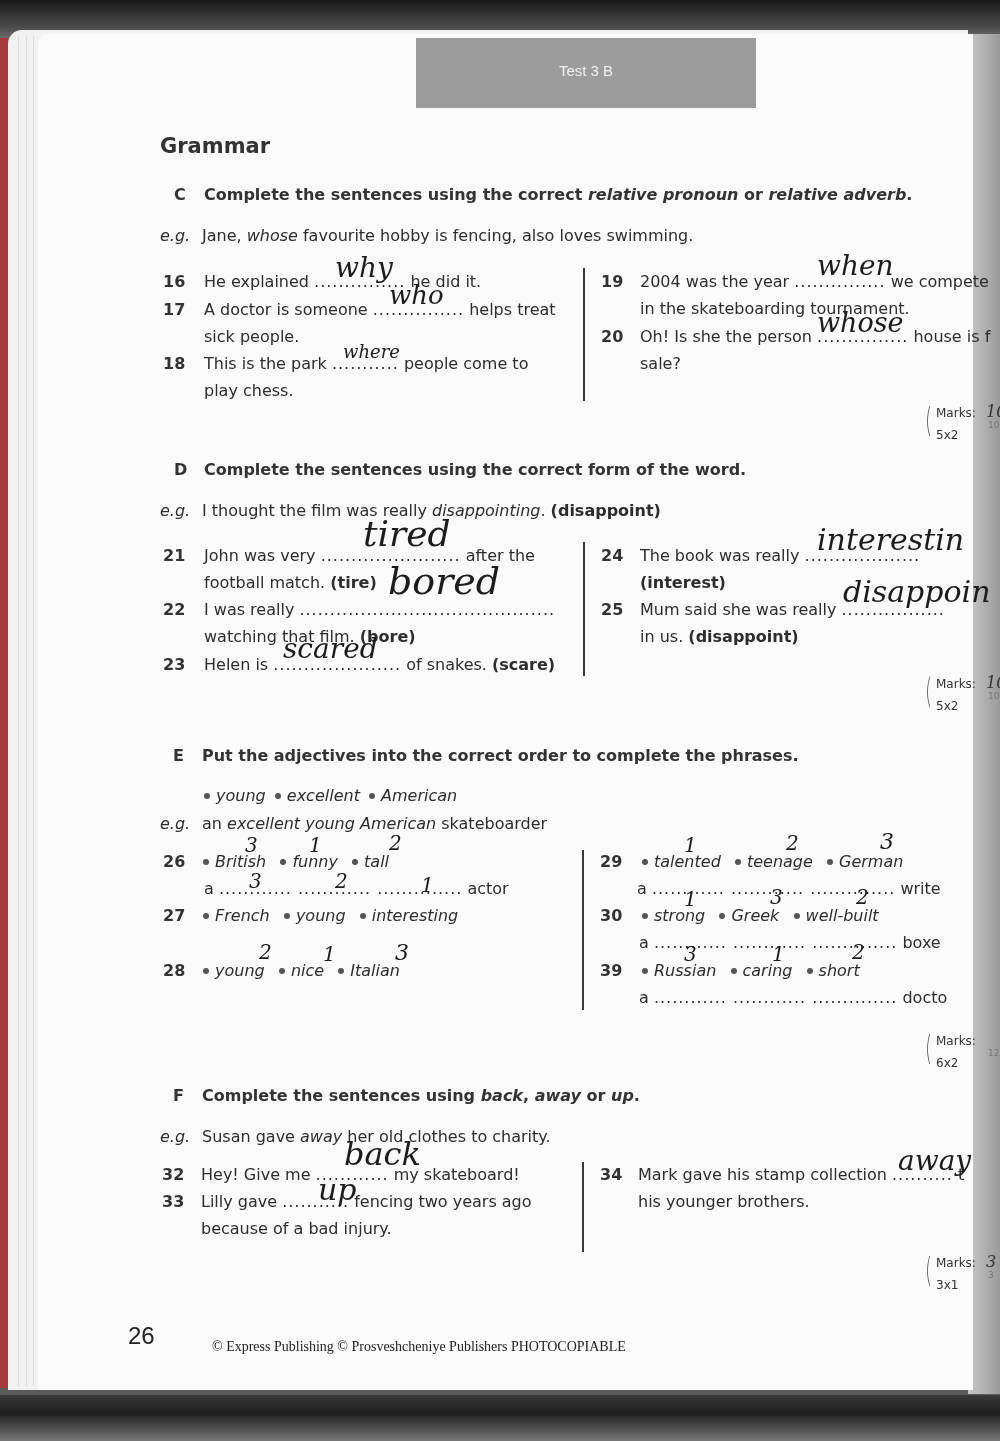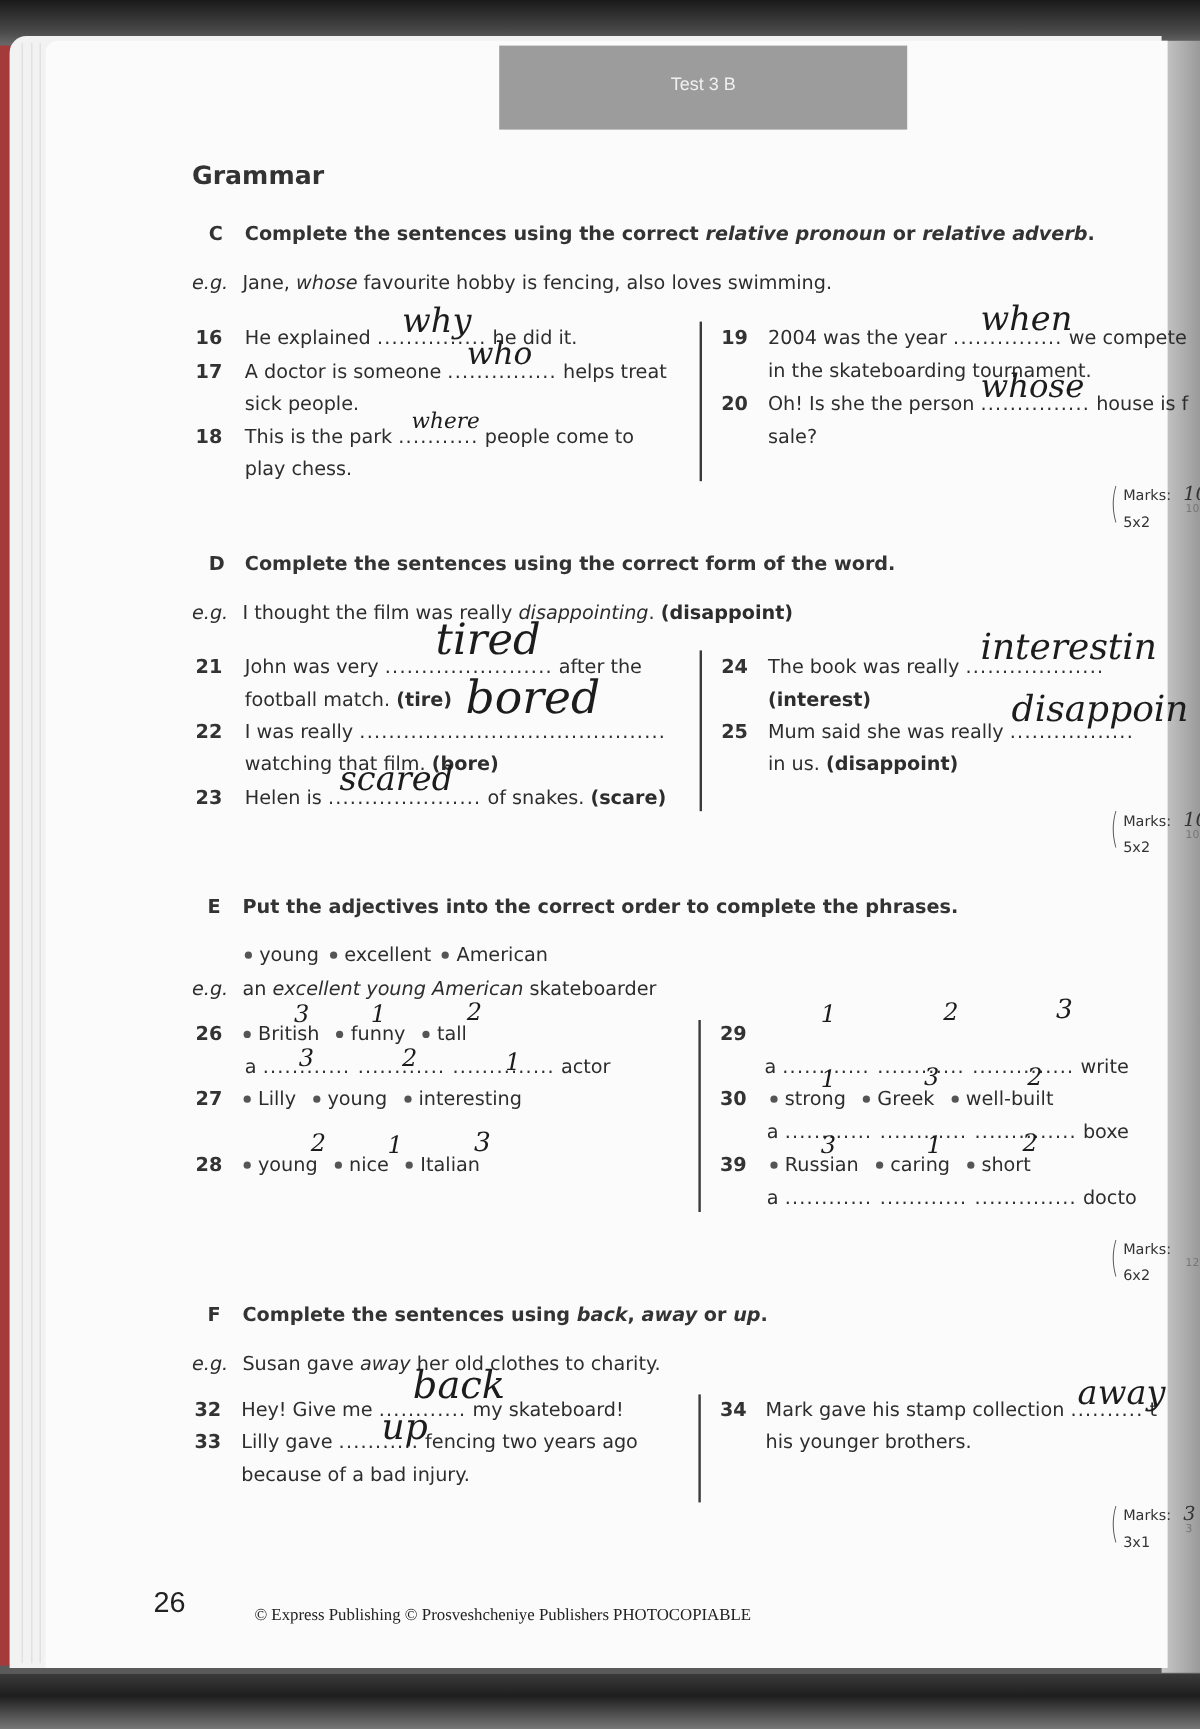--- a/index.html
+++ b/index.html
@@ -36,21 +36,21 @@
 
   .vline { position:absolute; width:2px; background:#3a3a3a; }
   .marks { position:absolute; font-size:12px; color:#333; }
   .marks .paren { position:absolute; left:-14px; top:-6px; font-size:34px; font-weight:100; color:#555; transform:scaleX(0.5); }
   .marks .l1 { position:absolute; left:0; top:0; white-space:nowrap; }
   .marks .l2 { position:absolute; left:0; top:22px; white-space:nowrap; }
   .marks .score { position:absolute; left:50px; top:-4px; font-family:"DejaVu Serif", serif; font-size:16px; font-style:italic; }
   .marks .total { position:absolute; left:52px; top:14px; font-size:9px; color:#777; }
 
   .bul { display:inline-block; width:6px; height:6px; border-radius:50%; background:#555; margin:0 6px 2px 4px; vertical-align:middle; }
-  .adjline { white-space:nowrap; }
+  .adjline { white-space:nowrap;font-style:italic; }
   .footer-num { position:absolute; left:128px; top:1322px; font-size:24px; color:#222; font-family:"Liberation Sans", sans-serif; }
   .footer-copy { position:absolute; left:212px; top:1339px; font-size:14px; color:#222; font-family:"Liberation Serif", serif; white-space:nowrap; }
 </style>
 </head>
 <body>
 
 <div class="topbar"></div>
 <div class="red-spine"></div>
 <div class="page-stack"></div>
 <div class="stack-line" style="left:18px"></div>
@@ -163,33 +163,34 @@
   <span style="position:absolute;left:41px;top:27px;white-space:nowrap"><span>a</span> <span class="dots">............ ............ ..............</span> <span>actor</span></span>
   <span class="hw" style="left:82px;top:-16px;font-size:20px">3</span>
   <span class="hw" style="left:146px;top:-16px;font-size:20px">1</span>
   <span class="hw" style="left:226px;top:-18px;font-size:20px">2</span>
   <span class="hw" style="left:86px;top:20px;font-size:20px">3</span>
   <span class="hw" style="left:172px;top:20px;font-size:20px">2</span>
   <span class="hw" style="left:258px;top:24px;font-size:20px">1</span>
 </div>
 <div class="item" style="left:163px;top:902px;width:420px;height:54px">
   <span class="num">27</span>
-  <span class="adjline" style="position:absolute;left:36px"><span class="bul"></span><span>Lilly</span>&nbsp;&nbsp;<span class="bul"></span><span>young</span>&nbsp;&nbsp;<span class="bul"></span><span>interesting</span></span>
+  <span class="adjline" style="position:absolute;left:36px"><span class="bul"></span><span>French</span>&nbsp;&nbsp;<span class="bul"></span><span>young</span>&nbsp;&nbsp;<span class="bul"></span><span>interesting</span></span>
 </div>
 <div class="item" style="left:163px;top:957px;width:420px;height:54px">
   <span class="num">28</span>
   <span class="adjline" style="position:absolute;left:36px"><span class="bul"></span><span>young</span>&nbsp;&nbsp;<span class="bul"></span><span>nice</span>&nbsp;&nbsp;<span class="bul"></span><span>Italian</span></span>
   <span class="hw" style="left:96px;top:-18px;font-size:20px">2</span>
   <span class="hw" style="left:160px;top:-16px;font-size:20px">1</span>
   <span class="hw" style="left:232px;top:-18px;font-size:22px">3</span>
 </div>
 <div class="vline" style="left:582px;top:850px;height:160px"></div>
 
 <div class="item" style="left:600px;top:848px;width:400px;height:54px">
   <span class="num">29</span>
+  <span class="adjline" style="position:absolute;left:38px"><span class="bul"></span><span>talented</span>&nbsp;&nbsp;<span class="bul"></span><span>teenage</span>&nbsp;&nbsp;<span class="bul"></span><span>German</span></span>
   <span style="position:absolute;left:37px;top:27px;white-space:nowrap"><span>a</span> <span class="dots">............ ............ ..............</span> <span>write</span></span>
   <span class="hw" style="left:84px;top:-16px;font-size:20px">1</span>
   <span class="hw" style="left:186px;top:-18px;font-size:20px">2</span>
   <span class="hw" style="left:280px;top:-20px;font-size:22px">3</span>
 </div>
 <div class="item" style="left:600px;top:902px;width:400px;height:54px">
   <span class="num">30</span>
   <span class="adjline" style="position:absolute;left:38px"><span class="bul"></span><span>strong</span>&nbsp;&nbsp;<span class="bul"></span><span>Greek</span>&nbsp;&nbsp;<span class="bul"></span><span>well-built</span></span>
   <span style="position:absolute;left:39px;top:27px;white-space:nowrap"><span>a</span> <span class="dots">............ ............ ..............</span> <span>boxe</span></span>
   <span class="hw" style="left:84px;top:-16px;font-size:20px">1</span>

